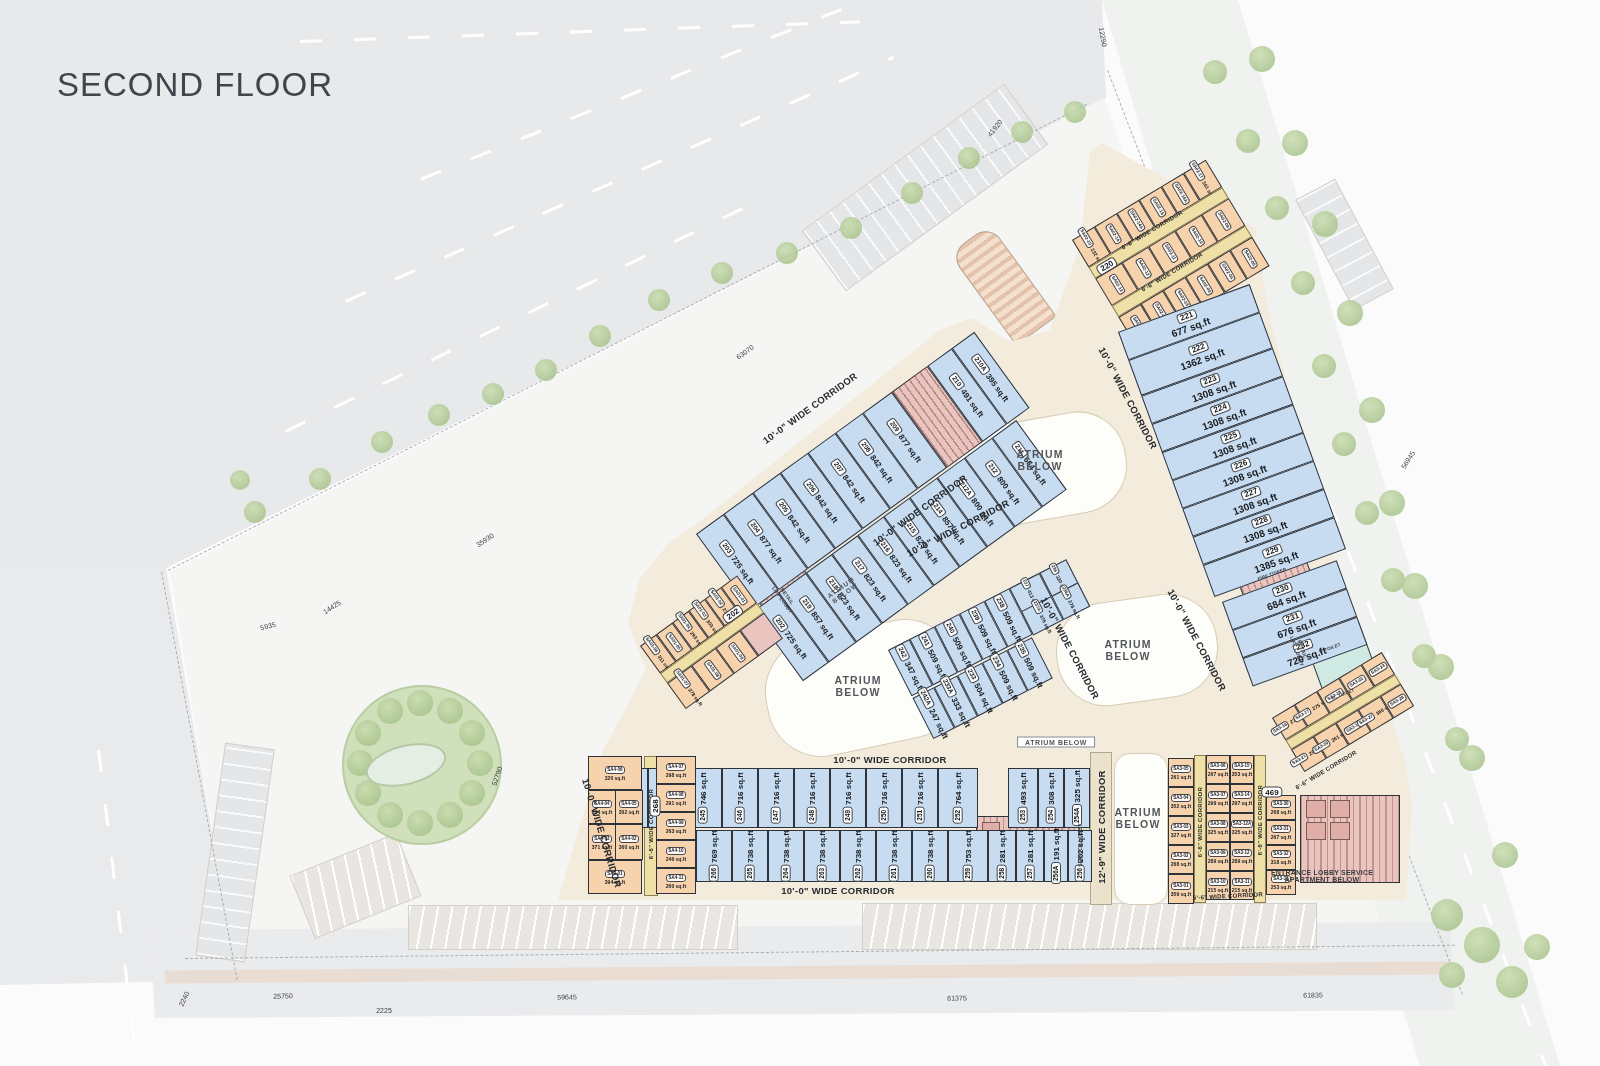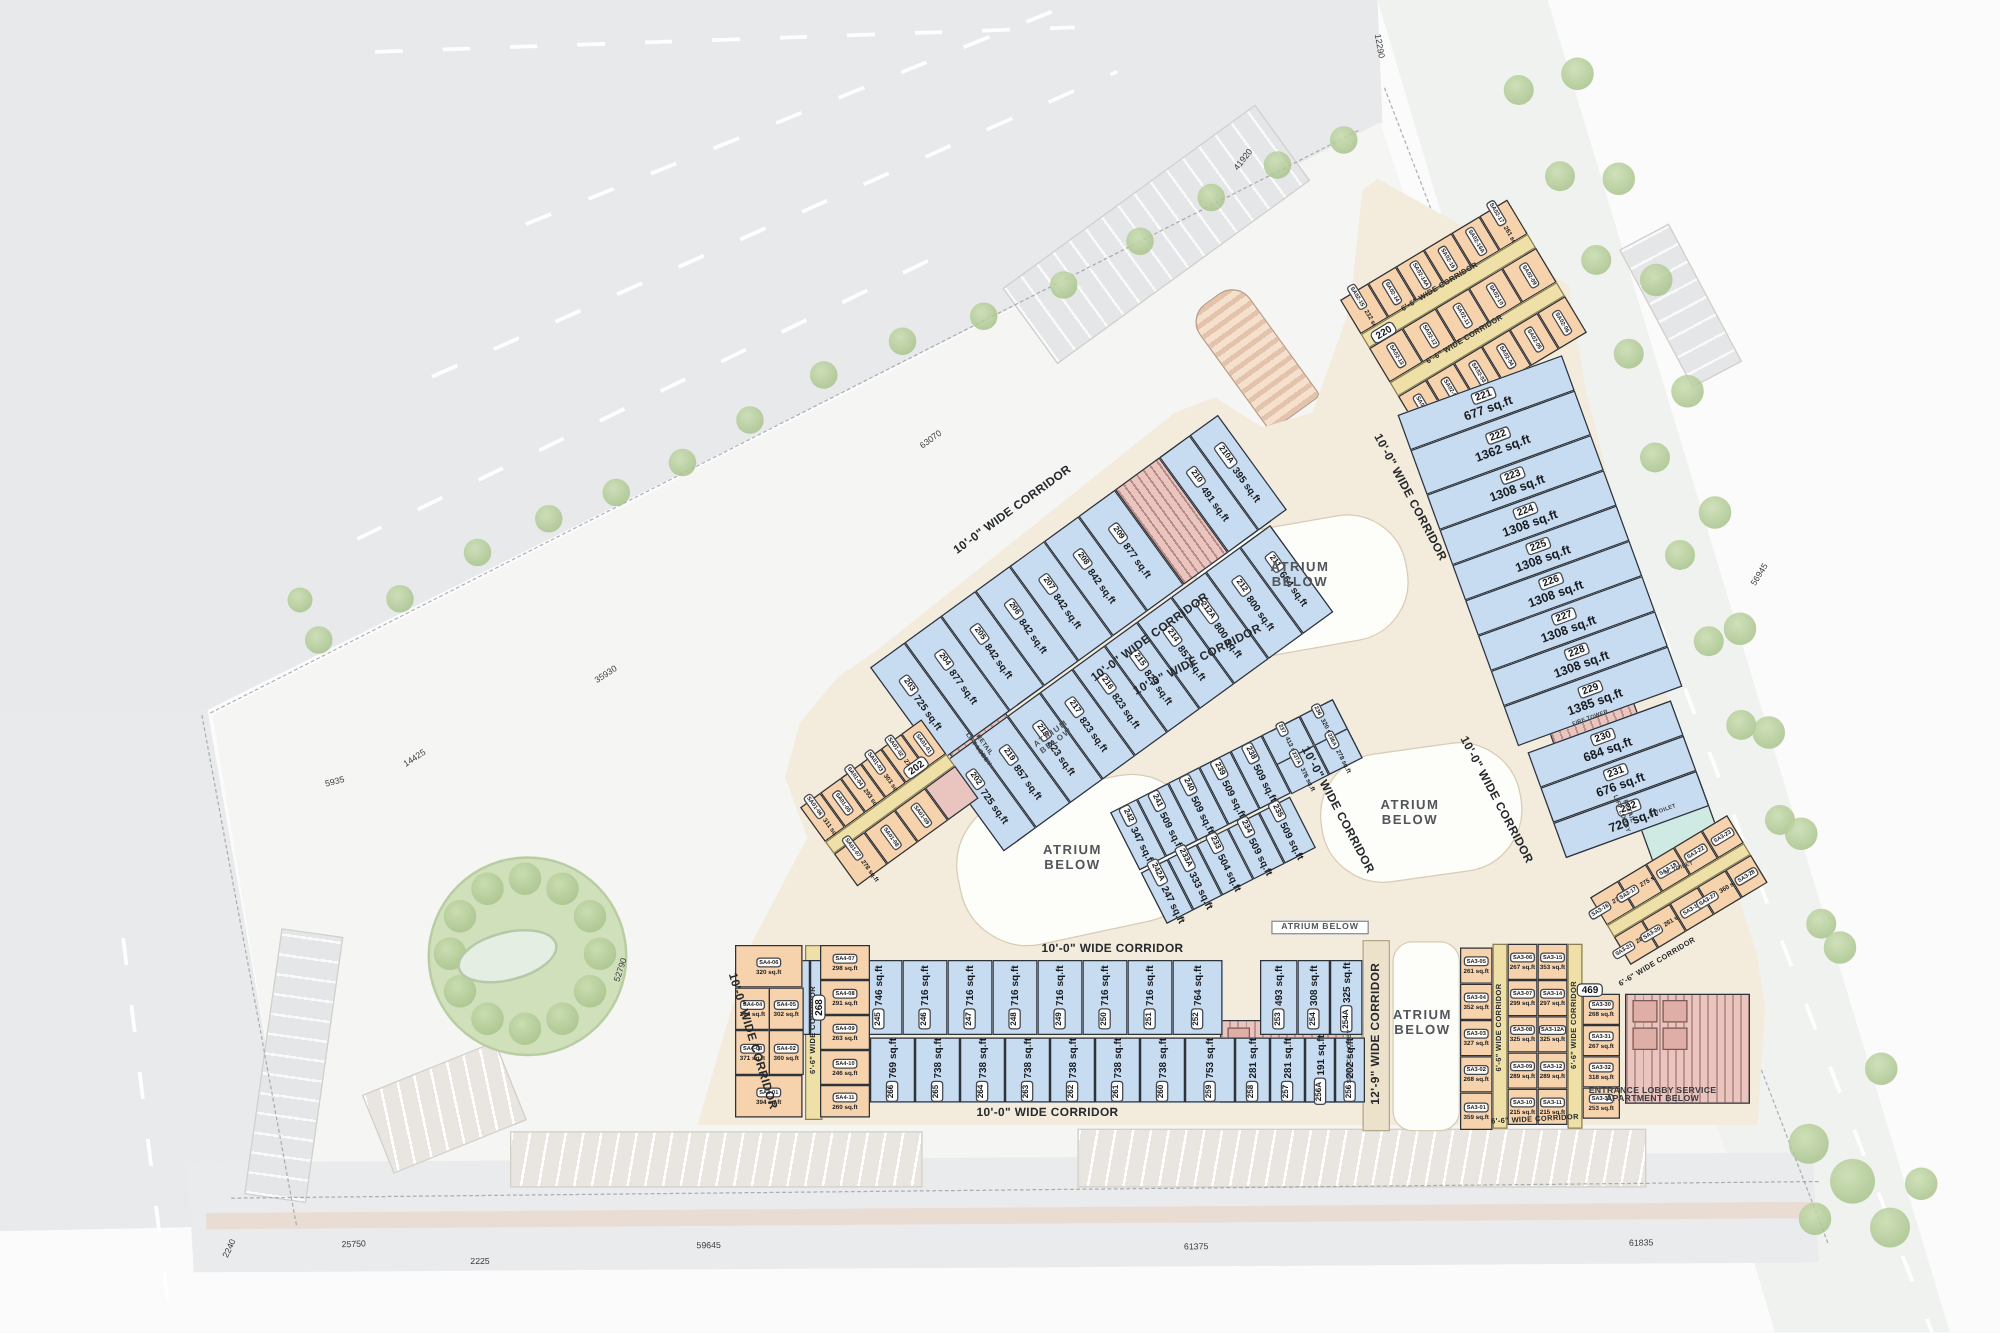--- a/index.html
+++ b/index.html
@@ -1067,14 +1067,15 @@
       <div class="dim" style="left: 957px; top: 998px; transform: translate(-50%, -50%) rotate(-1deg);">61375</div>
       <div class="dim" style="left: 1313px; top: 995px; transform: translate(-50%, -50%) rotate(-1deg);">61835</div>
       <div class="dim" style="left: 1408px; top: 460px; transform: translate(-50%, -50%) rotate(-58deg);">56945</div>
       <div class="badge-f" style="left: 1107px; top: 266px; transform: translate(-50%, -50%) rotate(-31deg);">220</div>
       <div class="badge-f" style="left: 733px; top: 614px; transform: translate(-50%, -50%) rotate(-36deg);">202</div>
       <div class="badge-f" style="left: 655px; top: 806px; transform: translate(-50%, -50%) rotate(-90deg);">268</div>
       <div class="badge-f" style="left: 1272px; top: 792px; transform: translate(-50%, -50%) rotate(0deg);">469</div>
     </div>
 
   <div id="title">
+    <div>SECOND FLOOR</div>
   </div>
 </div>
 
 </body></html>

